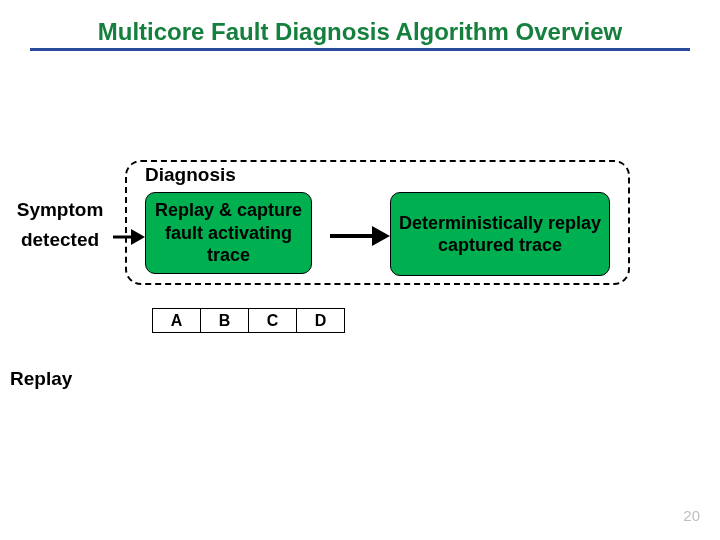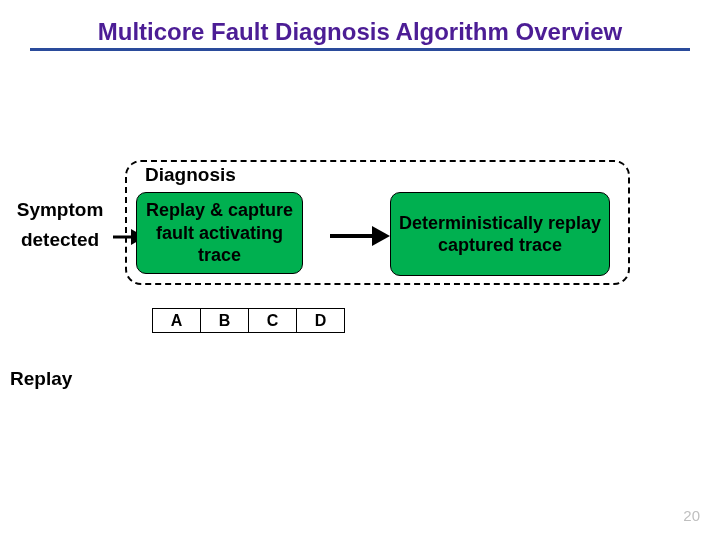--- a/index.html
+++ b/index.html
@@ -13,21 +13,21 @@
     overflow: hidden;
   }
   .title {
     position: absolute;
     top: 18px;
     left: 0;
     width: 720px;
     text-align: center;
     font-size: 24px;
     font-weight: bold;
-    color: #4c1d95;
+    color: #15803d;
   }
   .title-underline {
     position: absolute;
     top: 48px;
     left: 30px;
     width: 660px;
     height: 3px;
     background: #2a4b9b;
   }
   .symptom {
@@ -53,21 +53,21 @@
   .diagnosis-label {
     position: absolute;
     left: 145px;
     top: 164px;
     font-size: 19px;
     font-weight: bold;
     color: #000;
   }
   .replay-box {
     position: absolute;
-    left: 136px;
+    left: 145px;
     top: 192px;
     width: 167px;
     height: 82px;
     background: #00b050;
     border: 1.5px solid #000;
     border-radius: 10px;
     display: flex;
     align-items: center;
     justify-content: center;
     text-align: center;

